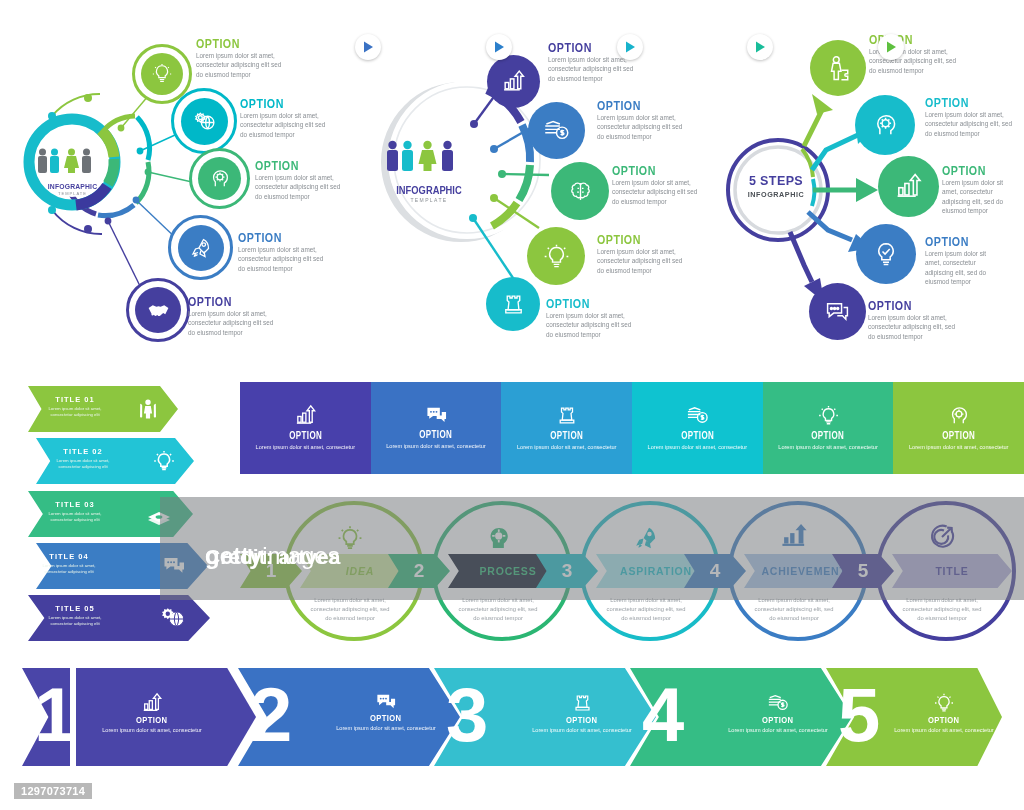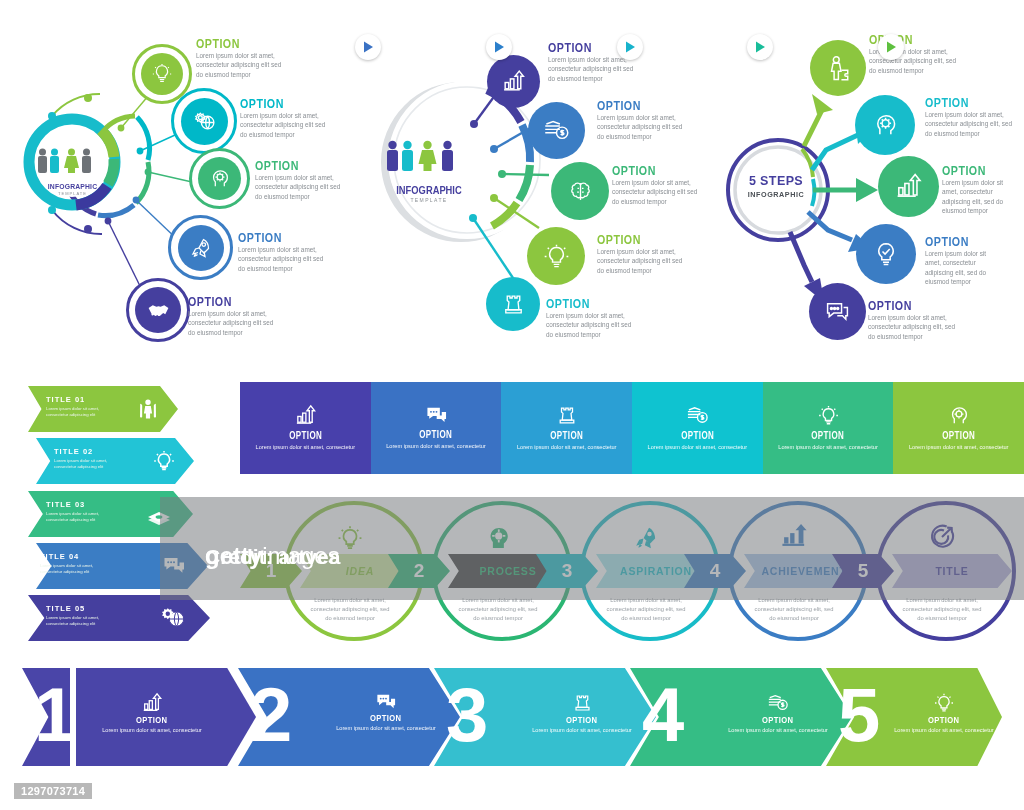--- a/index.html
+++ b/index.html
@@ -16,21 +16,21 @@
 
   
   .icirc{border-radius:50%;display:flex;align-items:center;justify-content:center;}
   .iring{border-radius:50%;display:flex;align-items:center;justify-content:center;
          background:#fff;}
   svg{display:block;}
 
   
 
   
-  .varrow{position:absolute;height:36px;}
+  .varrow{position:absolute;height:36px;text-align:center;}
   .varrow .body{position:absolute;left:0;top:0;height:46px;width:100%;}
   .vtitle{font-size:7.5px;font-weight:700;color:#fff;letter-spacing:1px;}
   .vbody{font-size:4.3px;line-height:1.5;color:#eaf5ea;width:58px;margin-top:2px;}
 
   
   .ribbon{position:absolute;left:240px;top:382px;width:784px;height:92px;display:flex;}
   .ribbon .seg{flex:1;position:relative;display:flex;flex-direction:column;
                align-items:center;justify-content:center;color:#fff;}
   .ribbon .seg .ro-title{font-size:10px;font-weight:700;letter-spacing:.5px;
       transform:scaleX(.8);margin-top:3px;}
@@ -593,21 +593,21 @@
     <svg width="28" height="28" viewBox="0 0 24 24" fill="none" stroke="#453f9e" stroke-width="1.8">
           <path d="M20.5 7.2A9 9 0 1 1 16 3"></path>
           <path d="M17.2 10.6a6 6 0 1 1-3.5-4.2"></path>
           <path d="M12 12 20 4.2M16.4 4l3.9.2.2 3.9"></path>
         </svg>
   </div>
 
   <div class="chevnum" style="left:0;top:56px;width:62px;background:#8cc63f;clip-path:polygon(0 0,76% 0,100% 50%,76% 100%,0 100%,17% 50%);">1</div>
   <div class="chevlabel" style="left:60px;top:56px;width:120px;background:#cfe8a0;color:#8cc63f;clip-path:polygon(0 0,88% 0,100% 50%,88% 100%,0 100%,9% 50%);font-style:italic;">IDEA</div>
   <div class="chevnum" style="left:148px;top:56px;width:62px;background:#2bb673;clip-path:polygon(0 0,76% 0,100% 50%,76% 100%,0 100%,17% 50%);">2</div>
-  <div class="chevlabel" style="left:208px;top:56px;width:120px;background:#404040;color:#2bb673;clip-path:polygon(0 0,88% 0,100% 50%,88% 100%,0 100%,9% 50%);text-align:right;">PROCESS</div>
+  <div class="chevlabel" style="left:208px;top:56px;width:120px;background:#0f172a;color:#2bb673;clip-path:polygon(0 0,88% 0,100% 50%,88% 100%,0 100%,9% 50%);text-align:right;">PROCESS</div>
   <div class="chevnum" style="left:296px;top:56px;width:62px;background:#18bcc8;clip-path:polygon(0 0,76% 0,100% 50%,76% 100%,0 100%,17% 50%);">3</div>
   <div class="chevlabel" style="left:356px;top:56px;width:120px;background:#a5e4ea;color:#18bcc8;clip-path:polygon(0 0,88% 0,100% 50%,88% 100%,0 100%,9% 50%);">ASPIRATION</div>
   <div class="chevnum" style="left:444px;top:56px;width:62px;background:#3b7dc4;clip-path:polygon(0 0,76% 0,100% 50%,76% 100%,0 100%,17% 50%);">4</div>
   <div class="chevlabel" style="left:504px;top:56px;width:120px;background:#a9c6e8;color:#3b7dc4;clip-path:polygon(0 0,88% 0,100% 50%,88% 100%,0 100%,9% 50%);">ACHIEVEMENT</div>
   <div class="chevnum" style="left:592px;top:56px;width:62px;background:#453f9e;clip-path:polygon(0 0,76% 0,100% 50%,76% 100%,0 100%,17% 50%);">5</div>
   <div class="chevlabel" style="left:652px;top:56px;width:120px;background:#b3b0dc;color:#453f9e;clip-path:polygon(0 0,88% 0,100% 50%,88% 100%,0 100%,9% 50%);">TITLE</div>
 
   <div class="stepbody" style="left:67px;top:98px;">Lorem ipsum dolor sit amet, consectetur adipiscing elit, sed do eiusmod tempor</div>
   <div class="stepbody" style="left:215px;top:98px;">Lorem ipsum dolor sit amet, consectetur adipiscing elit, sed do eiusmod tempor</div>
   <div class="stepbody" style="left:363px;top:98px;">Lorem ipsum dolor sit amet, consectetur adipiscing elit, sed do eiusmod tempor</div>

